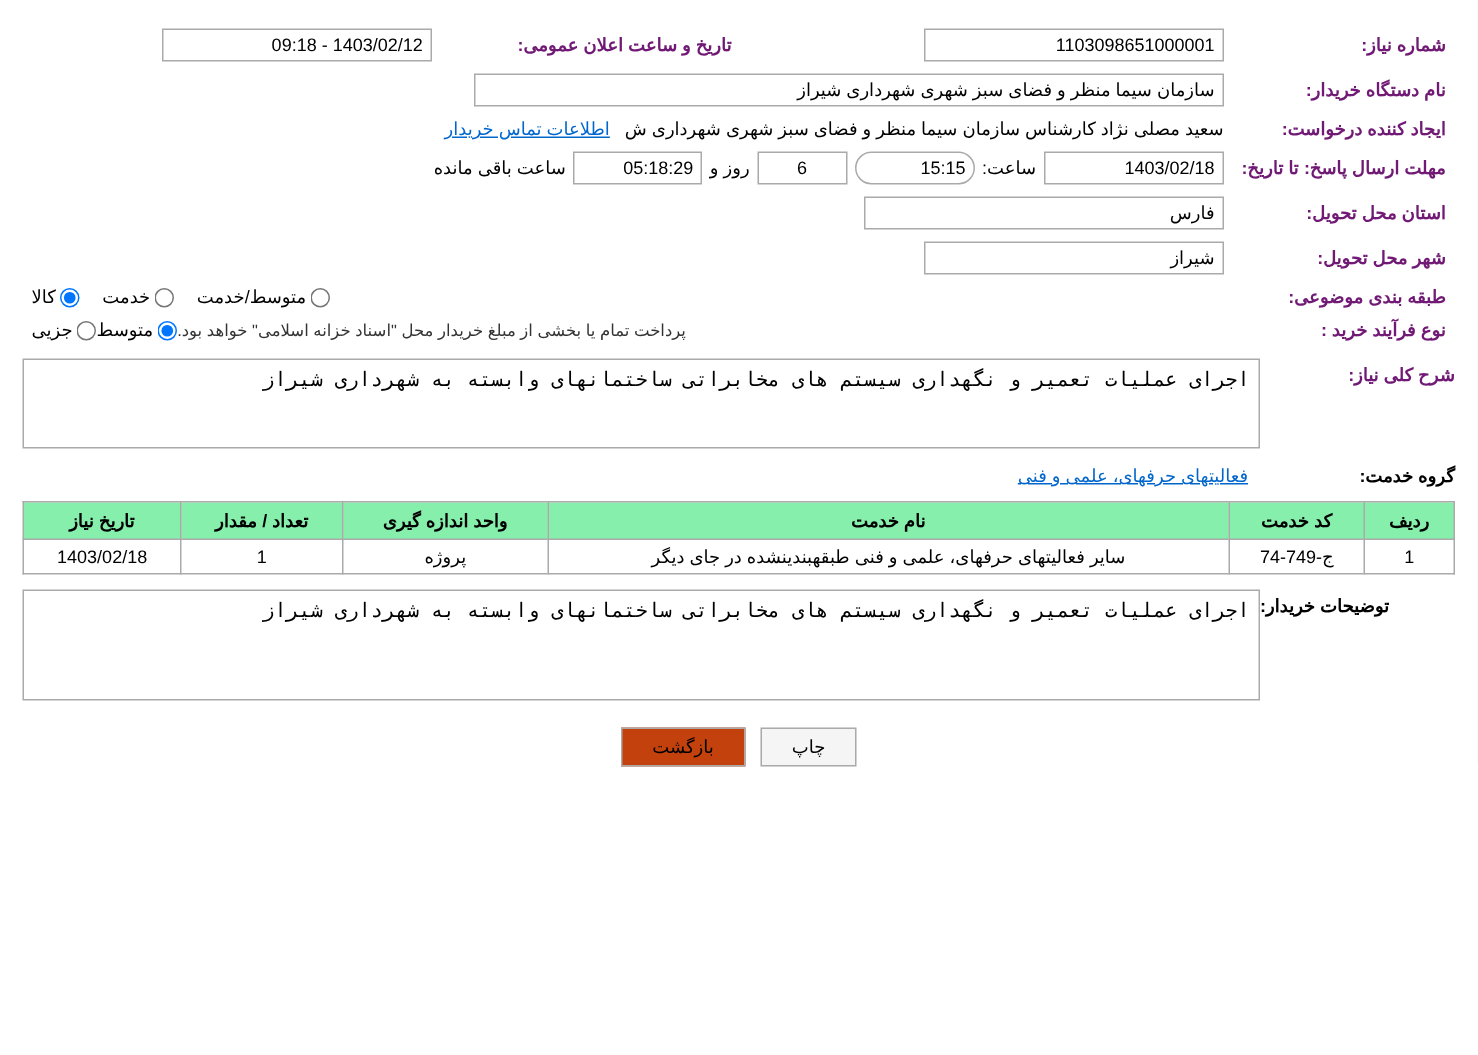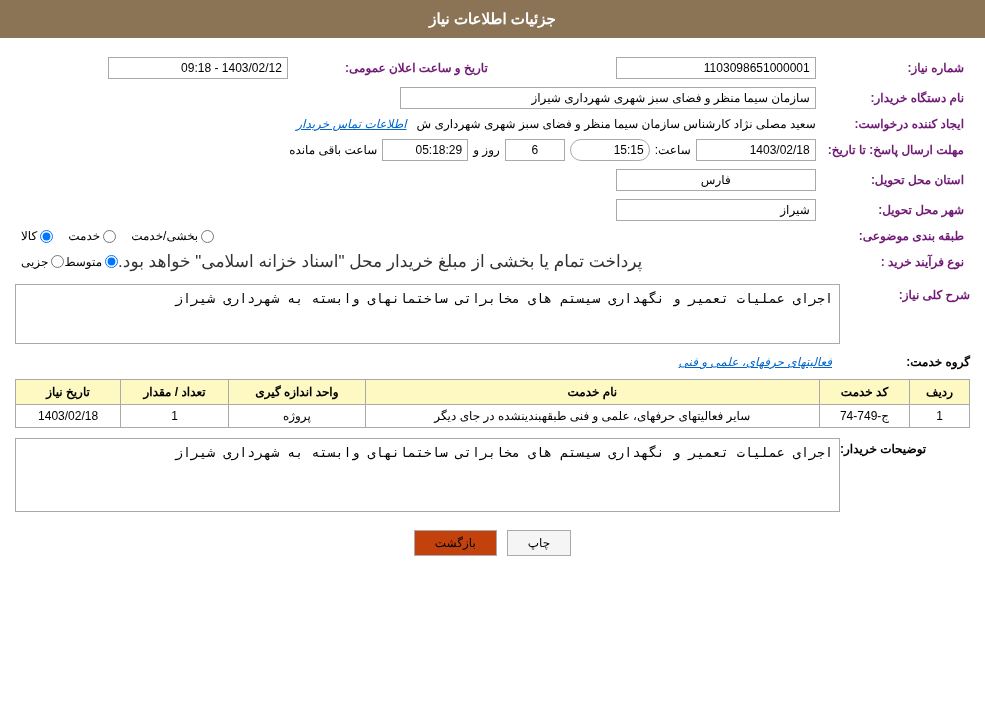--- a/index.html
+++ b/index.html
@@ -67,21 +67,20 @@
       width: 120px;
     }
     .input-number {
       width: 60px;
       text-align: center;
     }
     .link-blue {
       color: #0066cc;
       text-decoration: underline;
       cursor: pointer;
-      font-style: italic;
     }
     .radio-group {
       display: flex;
       gap: 15px;
       align-items: center;
       flex-direction: row-reverse;
     }
     .radio-item {
       display: flex;
       align-items: center;
@@ -111,21 +110,21 @@
     }
     .services-section {
       margin: 10px 0;
     }
     .services-table {
       width: 100%;
       border-collapse: collapse;
       border: 1px solid #aaa;
     }
     .services-table th {
-      background: #fef9c3;
+      background: #86efac;
       border: 1px solid #aaa;
       padding: 5px 8px;
       text-align: center;
       font-weight: bold;
     }
     .services-table td {
       border: 1px solid #aaa;
       padding: 4px 8px;
       text-align: center;
     }
@@ -181,31 +180,28 @@
       margin: 6px 0;
     }
     .group-label {
       font-weight: bold;
       white-space: nowrap;
       width: 130px;
       text-align: right;
     }
     .note-text {
       color: #333;
-      font-size: 17px;
+      font-size: 11px;
     }
   </style>
 </head>
 <body>
 
 <div class="page-wrapper">
 
-  <div class="page-header">
-    <span>جزئیات اطلاعات نیاز</span>
-  </div>
 
   <div class="content-area">
 
     <table class="info-table">
 
       <tbody>
           <tr>
         <td class="label-cell">شماره نیاز:</td>
         <td class="value-cell">
           <span class="input-box input-medium">1103098651000001</span>
@@ -213,21 +209,21 @@
         <td style="width:20px;"></td>
         <td class="label-cell" style="width:200px;">تاریخ و ساعت اعلان عمومی:</td>
         <td class="value-cell">
           <span class="input-box" style="width:180px;">1403/02/12 - 09:18</span>
         </td>
       </tr>
 
       <tr>
         <td class="label-cell">نام دستگاه خریدار:</td>
         <td colspan="4" class="value-cell">
-          <span class="input-box" style="width:416px;">سازمان سیما منظر و فضای سبز شهری شهرداری شیراز</span>
+          <span class="input-box" style="width:500px;">سازمان سیما منظر و فضای سبز شهری شهرداری شیراز</span>
         </td>
       </tr>
 
       <tr>
         <td class="label-cell">ایجاد کننده درخواست:</td>
         <td colspan="4" class="value-cell">
           <span>سعید مصلی نژاد کارشناس سازمان سیما منظر و فضای سبز شهری شهرداری ش</span>
           &nbsp;
           <span class="link-blue">اطلاعات تماس خریدار</span>
         </td>
@@ -244,21 +240,21 @@
             <span class="inline-label">روز و</span>
             <span class="input-box" style="width:86px;">05:18:29</span>
             <span class="inline-label">ساعت باقی مانده</span>
           </div>
         </td>
       </tr>
 
       <tr>
         <td class="label-cell">استان محل تحویل:</td>
         <td colspan="4" class="value-cell">
-          <span class="input-box" style="width:200px;text-align:center;">فارس</span>
+          <span class="input-box" style="width:240px;">فارس</span>
         </td>
       </tr>
 
       <tr>
         <td class="label-cell">شهر محل تحویل:</td>
         <td colspan="4" class="value-cell">
           <span class="input-box" style="width:200px;">شیراز</span>
         </td>
       </tr>
 
@@ -268,21 +264,21 @@
           <div class="radio-group">
             <div class="radio-item">
               <span>کالا</span>
               <input type="radio" name="category" checked="" style="">
             </div>
             <div class="radio-item">
               <span>خدمت</span>
               <input type="radio" name="category" style="">
             </div>
             <div class="radio-item">
-              <span>بخشی/خدمت</span>
+              <span>متوسط/خدمت</span>
               <input type="radio" name="category" style="">
             </div>
           </div>
         </td>
       </tr>
 
       <tr>
         <td class="label-cell">نوع فرآیند خرید :</td>
         <td colspan="4">
           <div class="proc-row">

